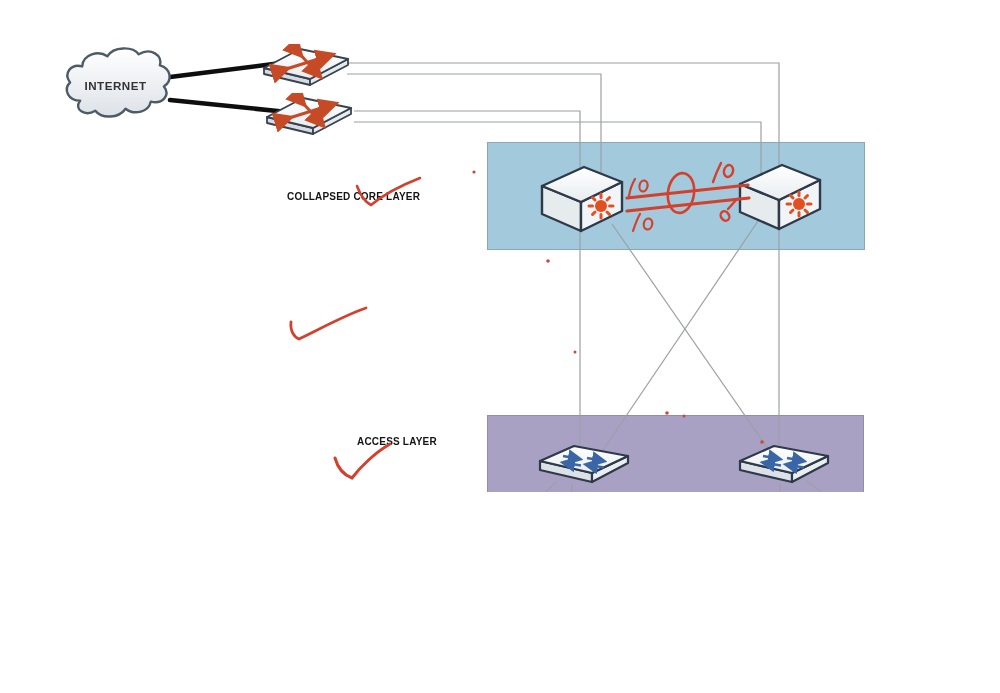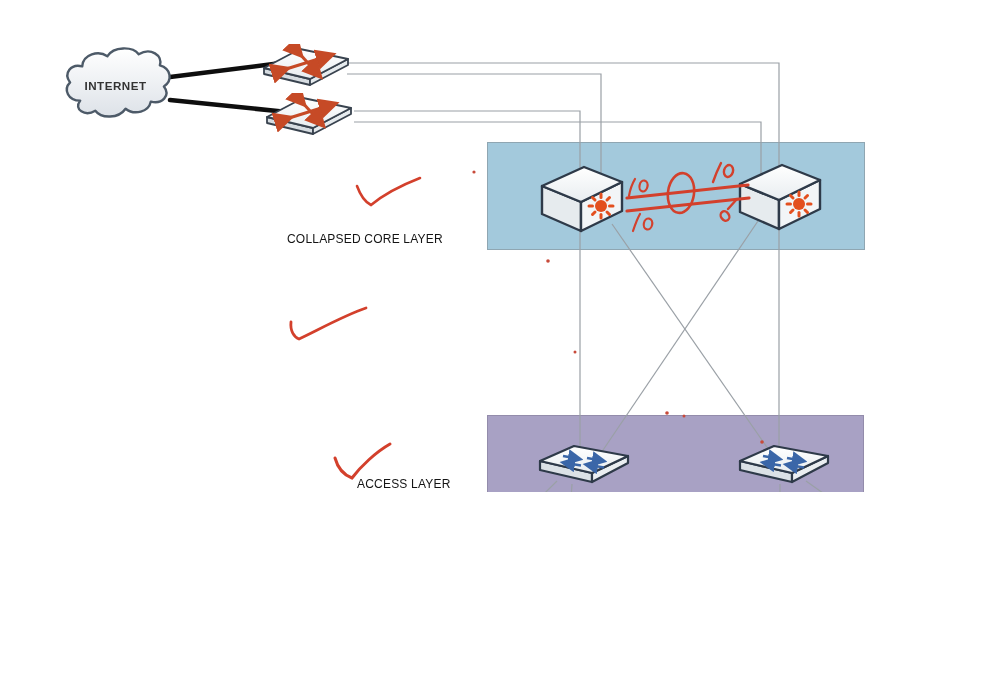--- a/index.html
+++ b/index.html
@@ -5,22 +5,22 @@
   html,body{margin:0;padding:0;background:#fff;}
   .canvas{position:relative;width:1000px;height:492px;background:#fff;overflow:hidden;
           font-family:"Liberation Sans",sans-serif;}
   .band{position:absolute;z-index:0;}
   .band-core{left:487px;top:142px;width:376px;height:106px;background:#a3c9dc;border:1.5px solid #8fa6b2;}
   .band-access{left:487px;top:415px;width:375px;height:102px;background:#a8a1c4;border:1.5px solid #938cab;}
   .wires,.ink{position:absolute;left:0;top:0;width:1000px;height:693px;pointer-events:none;}
   .wires{z-index:1;}
   .ink{z-index:3;}
   .device{position:absolute;z-index:2;}
-  .layer-label{position:absolute;z-index:2;font-weight:400;font-size:12px;color:#141414;
-               letter-spacing:.2px;white-space:nowrap;margin-top:41px;}
+  .layer-label{position:absolute;z-index:2;font-weight:700;font-size:10px;color:#141414;
+               letter-spacing:.2px;white-space:nowrap;}
   .lbl-core{left:287px;top:191px;}
   .lbl-access{left:357px;top:436px;}
   svg text{font-family:"Liberation Sans",sans-serif;}
 </style>
 </head>
 <body>
 
 <div class="canvas">
 
   <svg width="0" height="0" style="position:absolute" aria-hidden="true">

